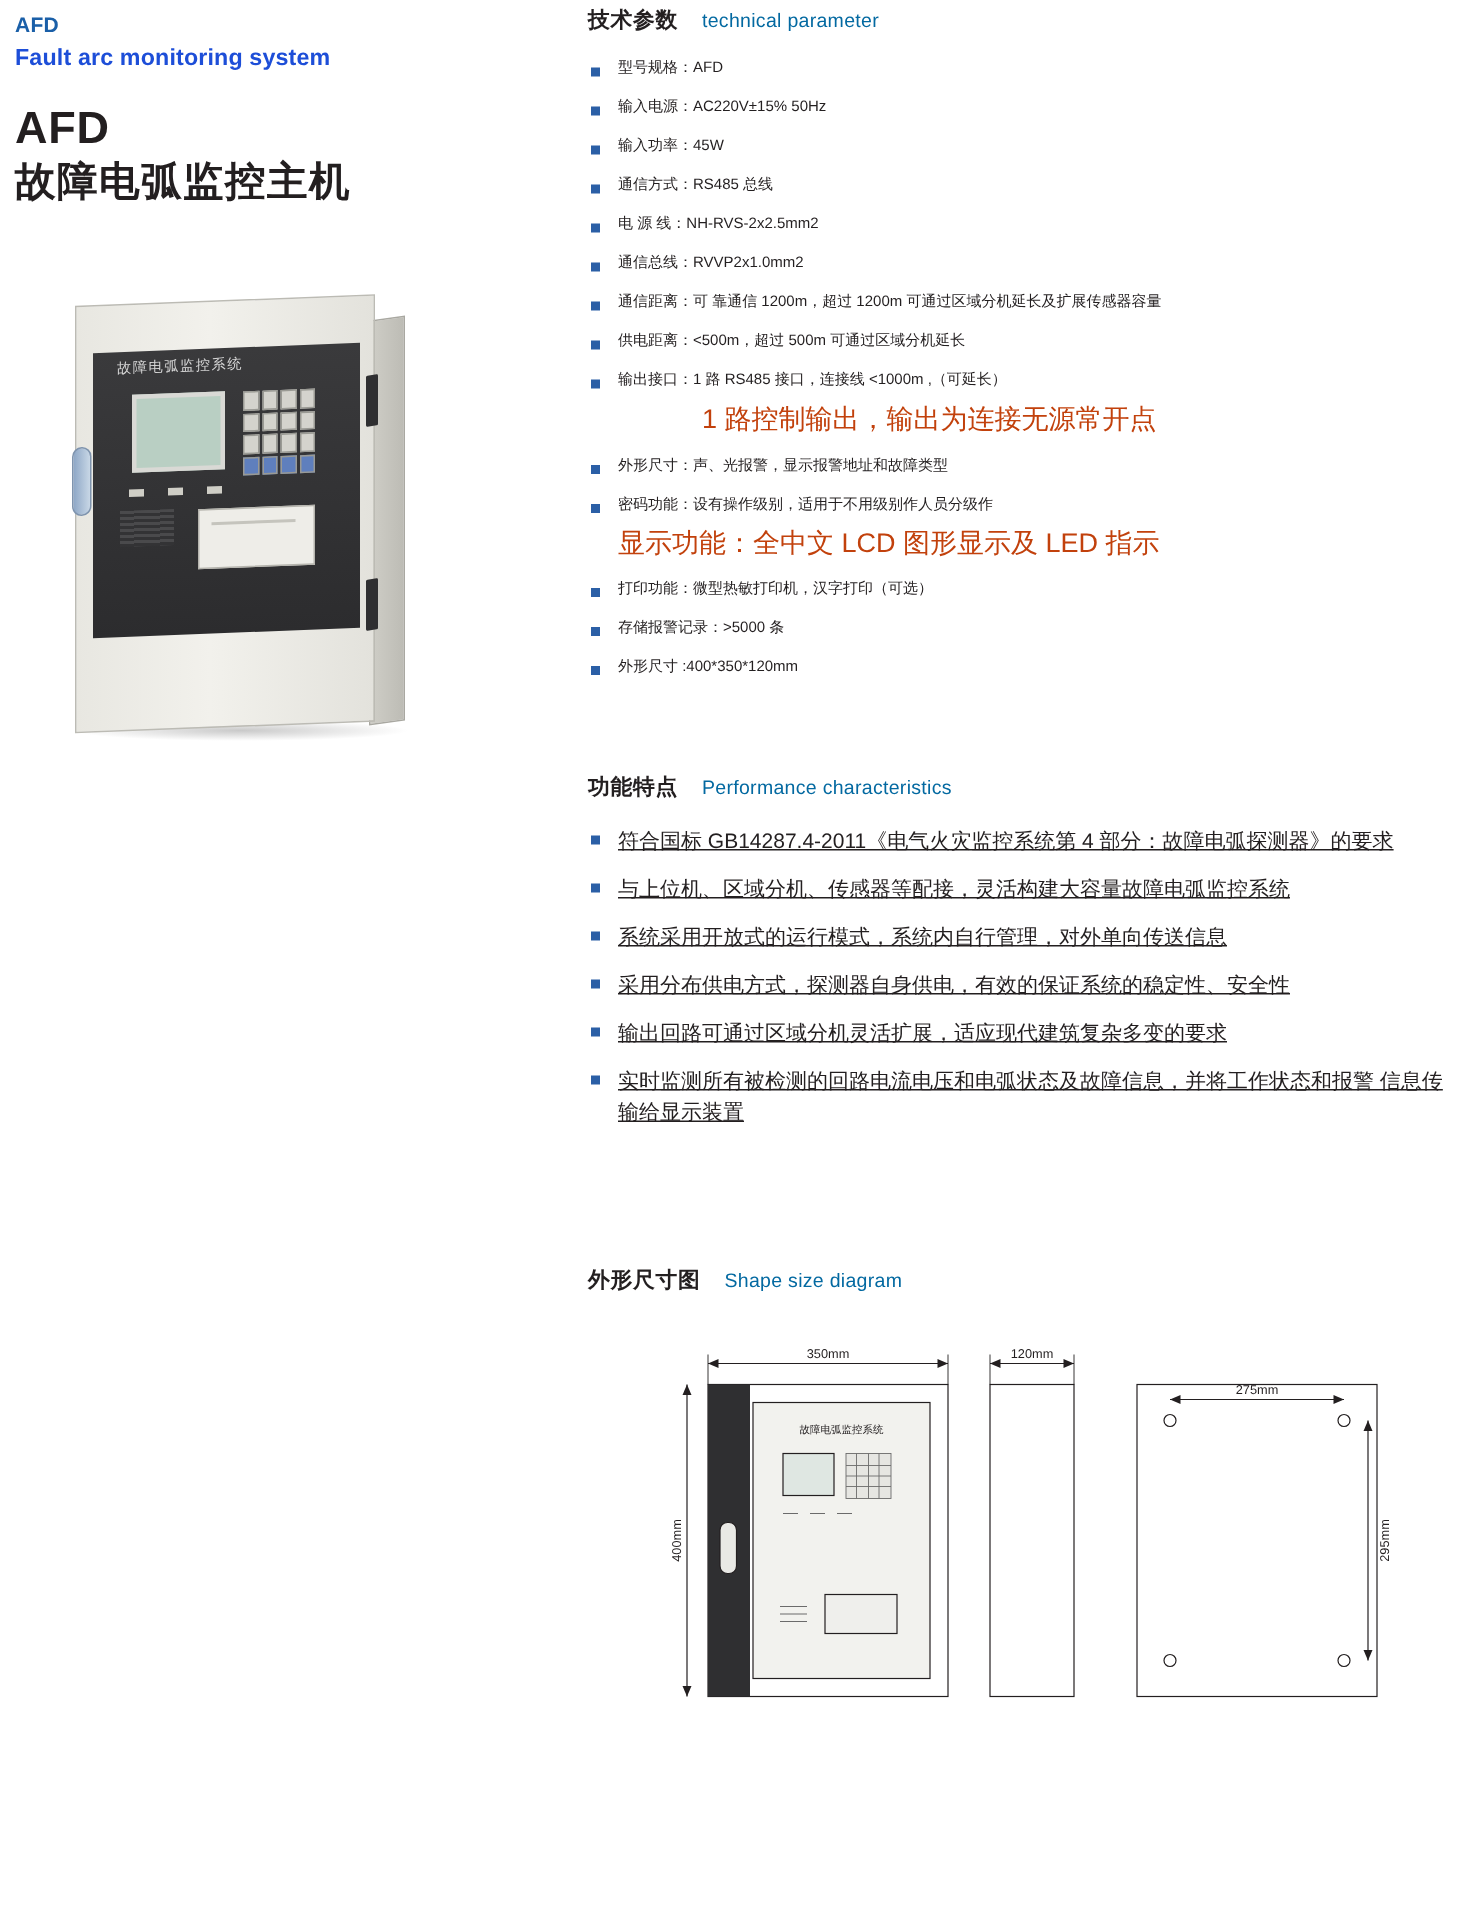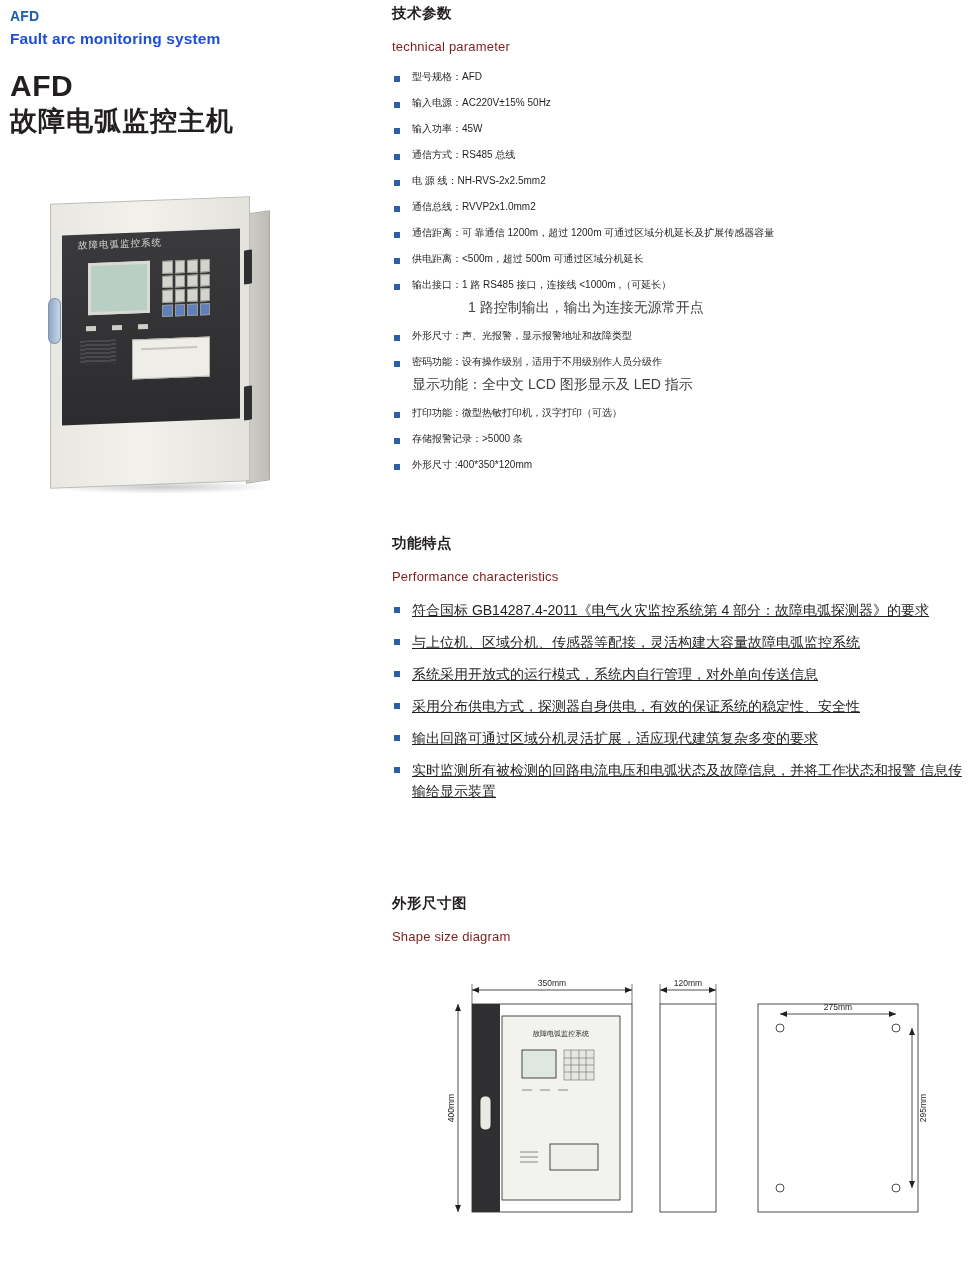--- a/index.html
+++ b/index.html
@@ -167,56 +167,55 @@
     position: absolute;
     left: 392px; top: 0;
     width: 578px;
   }
   .sec-head {
     display: flex;
     align-items: baseline;
     gap: 16px;
     margin-top: 4px;
     margin-bottom: 16px;
-    flex-direction: column;
   }
   .sec-head .cn {
     font-size: 14.5px;
     font-weight: bold;
     color: #231f20;
     letter-spacing: 0.5px;
   }
   .sec-head .en {
     font-size: 13px;
-    color: #7f1d1d;
+    color: #0369a1;
     letter-spacing: 0.2px;
   }
   ul.spec-list { list-style: none; margin: 0; padding: 0; }
   ul.spec-list > li {
     position: relative;
     padding-left: 20px;
     margin-bottom: 11.5px;
     font-size: 10px;
     line-height: 1.45;
     color: #231f20;
   }
   ul.spec-list > li:before {
     content: "";
     position: absolute;
     left: 2px; top: 6px;
     width: 6px; height: 6px;
     background: #2b5fa6;
   }
   .sub-line {
     padding-left: 20px;
-    font-size: 14px;
+    font-size: 18px;
     line-height: 1.45;
     margin-top: -7px;
     margin-bottom: 11.5px;
-    color: #404040;
+    color: #c2410c;
   }
   .sub-line.indent2 { padding-left: 76px; }
 
   .feature-section { margin-top: 62px; }
   ul.feat-list { list-style: none; margin: 0; padding: 0; text-decoration: underline; }
   ul.feat-list > li {
     position: relative;
     padding-left: 20px;
     margin-bottom: 11px;
     font-size: 14px;

